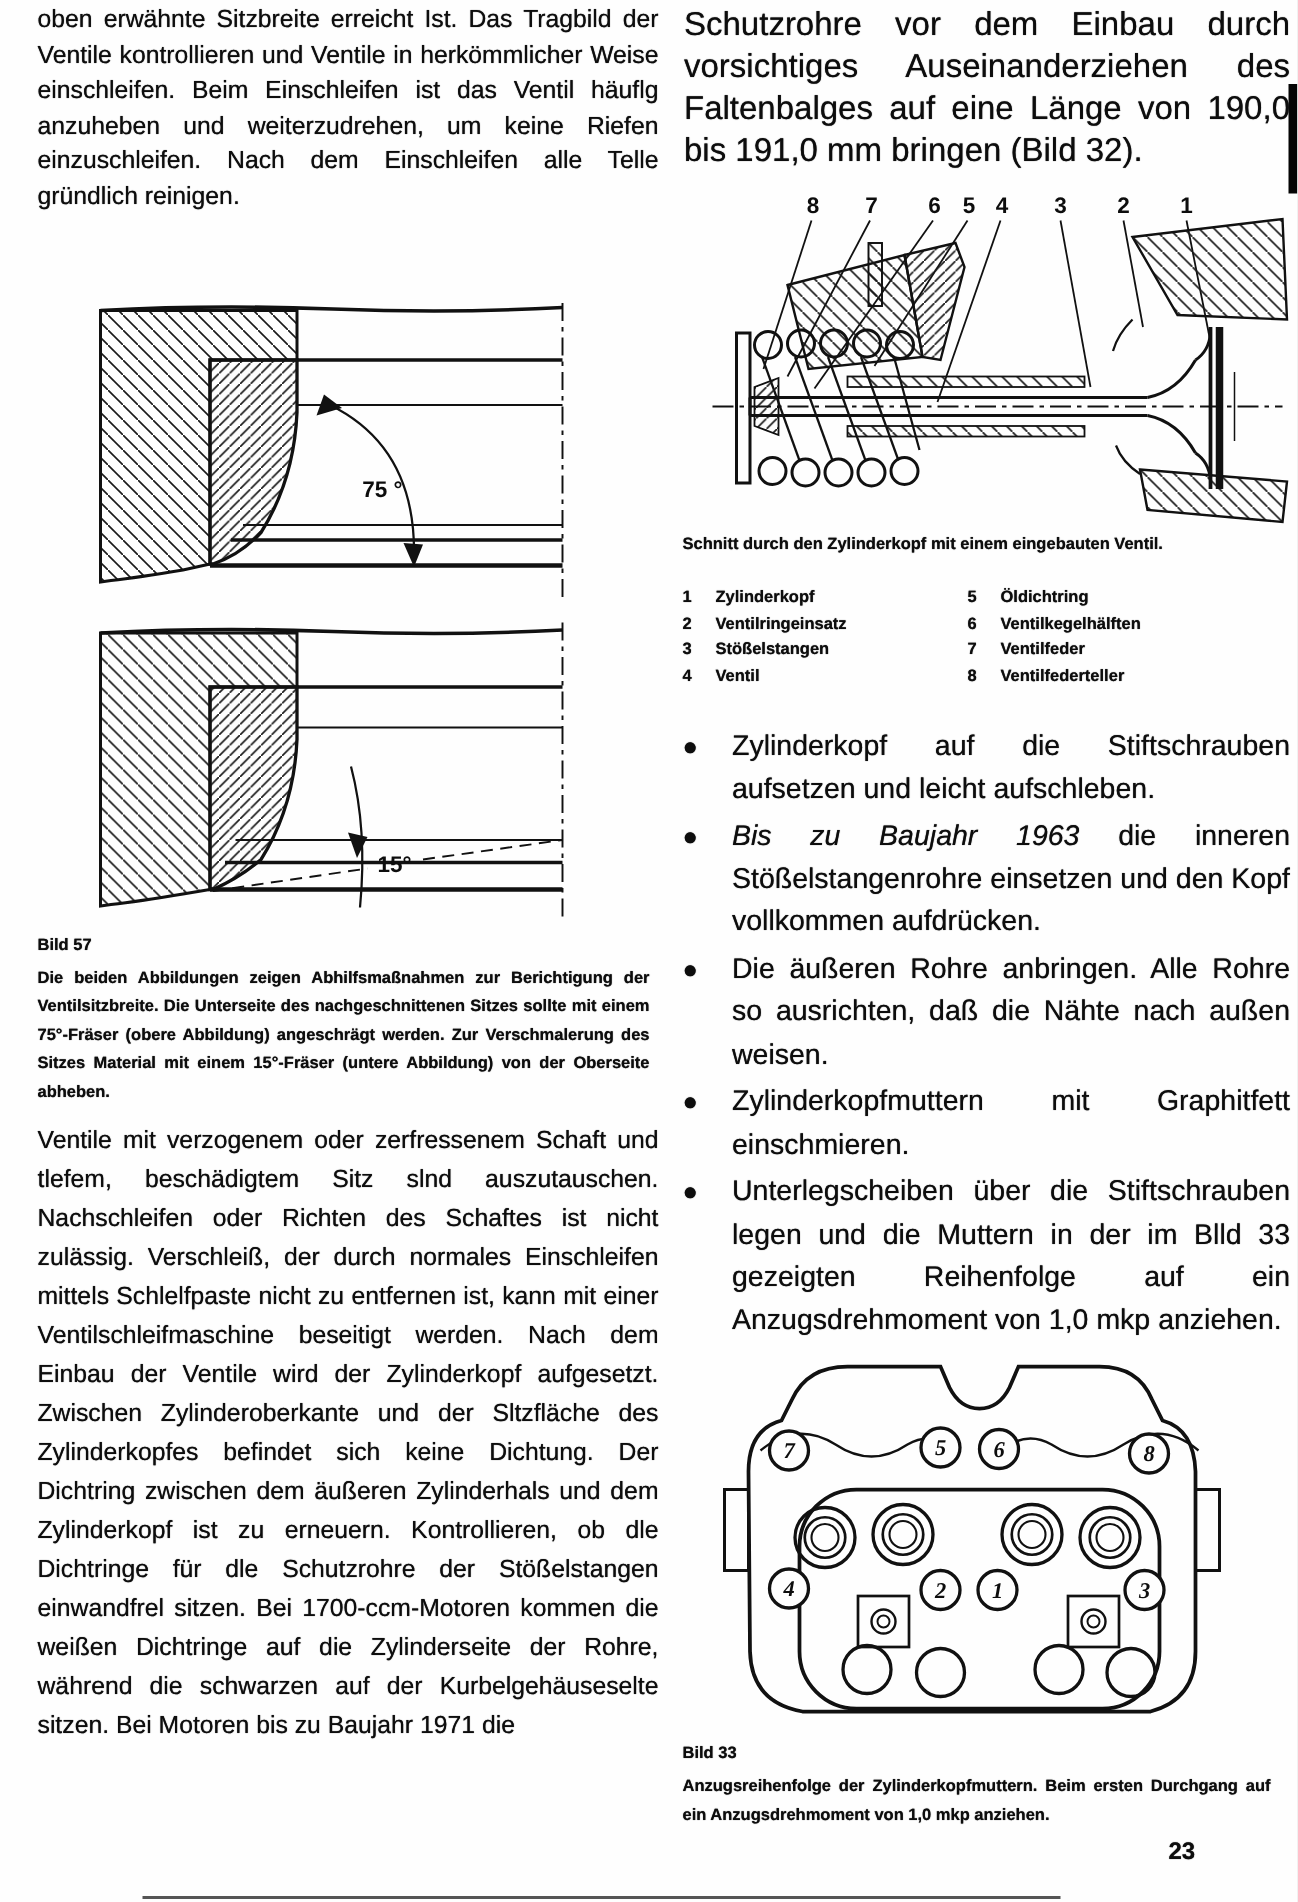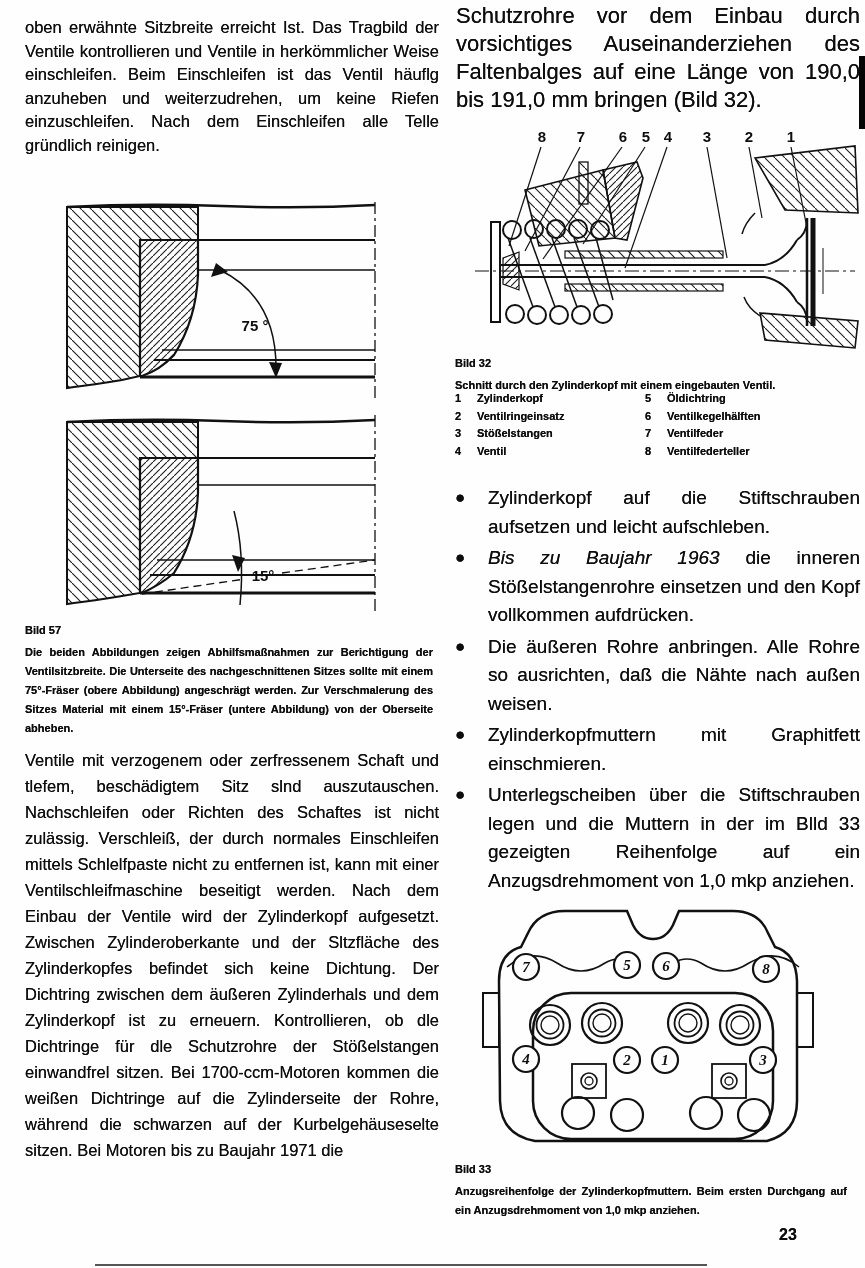--- a/index.html
+++ b/index.html
@@ -2,21 +2,21 @@
 <html lang="de"><head>
 <meta charset="utf-8">
 <style>
   html,body{margin:0;padding:0;background:#e8e8e8;}
   .page{
     position:relative; width:865px; height:1268px; background:#fefefe;
     font-family:"Liberation Sans", sans-serif; color:#0d0d0d; overflow:hidden;
     text-shadow:0 0 .6px rgba(0,0,0,.85);
   }
   .para{ text-align:justify; }
-  #para-left-top{ position:absolute; left:25px; top:16px; width:414px; font-size:16.5px; line-height:23.5px; }
+  #para-left-top{ position:absolute; left:25px; top:2px; width:414px; font-size:16.5px; line-height:23.5px; }
   #para-left-bottom{ position:absolute; left:25px; top:747px; width:414px; font-size:16.5px; line-height:26px; }
   #para-right-top{ position:absolute; left:456px; top:2px; width:404px; font-size:22px; line-height:28px; }
   .fig{ position:absolute; }
   #fig31a{ left:62px; top:200px; width:330px; height:200px; }
   #fig31b{ left:62px; top:413px; width:330px; height:200px; }
   #fig32 { left:455px; top:118px; width:405px; height:235px; }
   #fig33 { left:481px; top:903px; width:348px; height:252px; }
   .caption{ position:absolute; font-size:11px; font-weight:bold; line-height:19px; text-align:justify; }
   .caption .cap-title{ display:block; margin-bottom:3px; }
   #cap31{ left:25px; top:621px; width:408px; }
@@ -154,21 +154,20 @@
     <path d="M342,184 Q351,190 352,202" fill="none" stroke="#111" stroke-width="2"></path>
     <line x1="352" y1="100" x2="352" y2="208" stroke="#111" stroke-width="2.5"></line>
     <line x1="358" y1="100" x2="358" y2="208" stroke="#111" stroke-width="5"></line>
     <path d="M300,95 Q290,105 287,116" fill="none" stroke="#111" stroke-width="1.5"></path>
     <path d="M305,198 Q293,190 289,179" fill="none" stroke="#111" stroke-width="1.5"></path>
     <line x1="20" y1="153" x2="400" y2="153" stroke="#111" stroke-width="1.2" stroke-dasharray="14 4 3 4"></line>
     <line x1="368" y1="130" x2="368" y2="176" stroke="#111" stroke-width="1"></line>
   </svg>
 
   <div id="cap32" class="caption">
-    <span class="cap-title">Bild 32</span>
     <span>Schnitt durch den Zylinderkopf mit einem eingebauten Ventil.</span>
   </div>
   <div id="legend32">
     <div class="legend-grid">
       <div class="legend-col">
         <div class="legend-row">
             <span class="legend-num">1</span>
             <span>Zylinderkopf</span>
           </div>
         <div class="legend-row">

